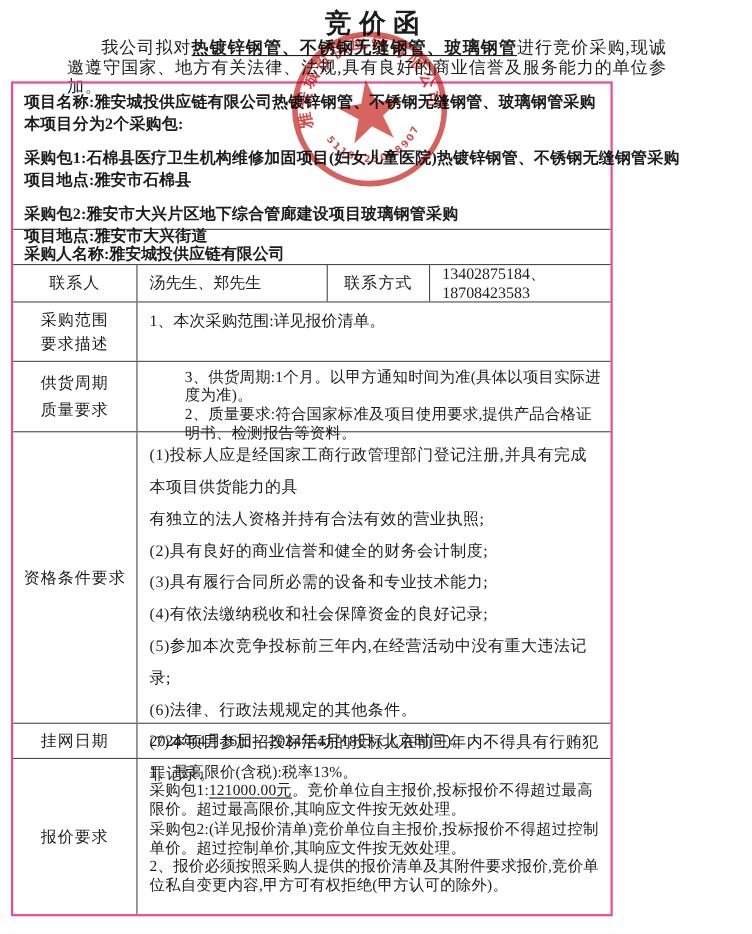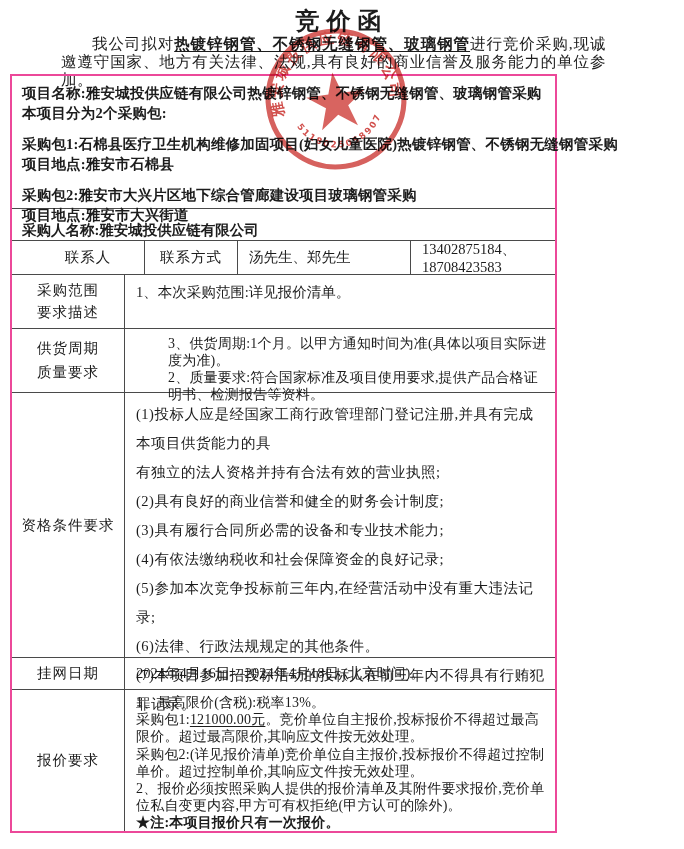--- a/index.html
+++ b/index.html
@@ -34,21 +34,21 @@
     width:113px;flex:0 0 113px;border-right:1px solid #4a4a4a;
     display:flex;flex-direction:column;align-items:center;justify-content:center;
     text-align:center;letter-spacing:1px;
   }
   .content-col{flex:1 1 auto;padding:0 8px 0 11px;}
 
   .row-project{height:132px;display:block;padding:7px 10px 0 10px;font-weight:700;font-size:14.5px;}
   .row-project .pline{line-height:20px;letter-spacing:0.2px;white-space:nowrap;}
   .grp{margin-top:11px;}
   .row-purchaser{height:32px;display:flex;align-items:flex-end;padding:0 10px;font-weight:700;}
-  .row-contact{height:34px;padding-left:20px;}
+  .row-contact{height:34px;}
   .row-contact .cell{display:flex;align-items:center;}
   .c-names{width:173px;flex:0 0 173px;border-right:1px solid #4a4a4a;padding-left:11px;}
   .c-phone-label{width:93px;flex:0 0 93px;border-right:1px solid #4a4a4a;justify-content:center;letter-spacing:1px;}
   .c-phones{flex:1 1 auto;padding-left:11px;font-size:14.5px;}
   .row-scope{height:54px;}
   .row-scope .label-col{justify-content:space-evenly;padding:3px 0;}
   .row-scope .content-col{padding-top:8px;line-height:19px;}
   .row-delivery{height:64px;gap:32px;}
   .row-delivery .label-col{justify-content:space-evenly;padding:5px 0;}
   .row-delivery .content-col{padding-top:6px;line-height:17px;font-size:14px;letter-spacing:0.2px;}
@@ -91,22 +91,22 @@
         <div class="pline">项目地点:雅安市大兴街道</div>
       </div>
     </div>
 
     <div class="row row-purchaser">
       <span>采购人名称:雅安城投供应链有限公司</span>
     </div>
 
     <div class="row row-contact">
       <div class="cell label-col">联系人</div>
+      <div class="cell c-names">汤先生、郑先生</div>
       <div class="cell c-phone-label">联系方式</div>
-      <div class="cell c-names">汤先生、郑先生</div>
       <div class="cell c-phones">13402875184、18708423583</div>
     </div>
 
     <div class="row row-scope">
       <div class="cell label-col">
         <div>采购范围</div>
         <div>要求描述</div>
       </div>
       <div class="cell content-col">1、本次采购范围:详见报价清单。</div>
     </div>
@@ -141,21 +141,20 @@
       <div class="cell content-col">2024年4月16日—2024年4月18日 (北京时间)。</div>
     </div>
 
     <div class="row row-quote">
       <div class="cell label-col">报价要求</div>
       <div class="cell content-col">
         <div>1、最高限价(含税):税率13%。</div>
         <p><span>采购包1:</span><span class="u">121000.00元</span><span>。竞价单位自主报价,投标报价不得超过最高限价。超过最高限价,其响应文件按无效处理。</span></p>
         <p>采购包2:(详见报价清单)竞价单位自主报价,投标报价不得超过控制单价。超过控制单价,其响应文件按无效处理。</p>
         <p>2、报价必须按照采购人提供的报价清单及其附件要求报价,竞价单位私自变更内容,甲方可有权拒绝(甲方认可的除外)。</p>
-        <div class="note-line">★注:本项目报价只有一次报价。</div>
       </div>
     </div>
 
   </div>
 
   <svg class="seal" viewBox="0 0 140 140">
     <defs>
       <path id="sealTopArc" d="M 21,89 A 53,53 0 1 1 119,89" fill="none"></path>
       <path id="sealBottomArc" d="M 29,92 A 46,46 0 0 0 111,92" fill="none"></path>
     </defs>

